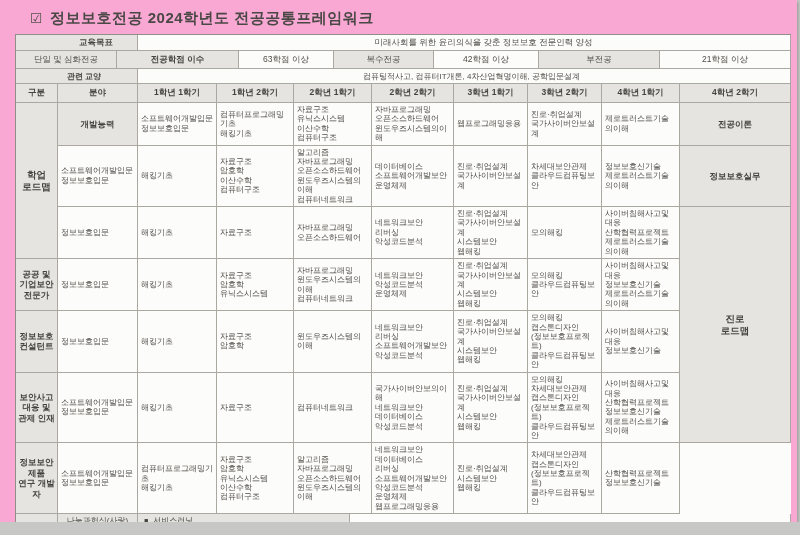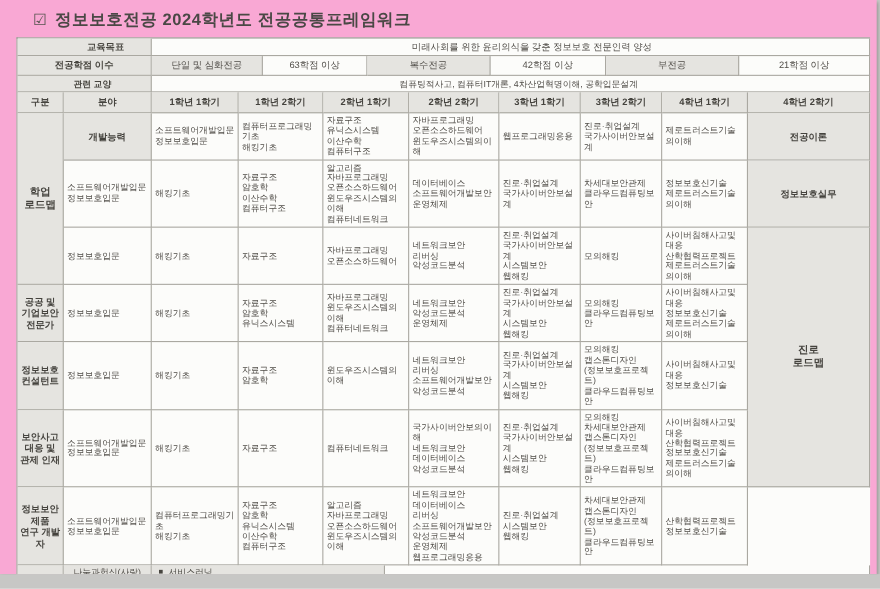--- a/index.html
+++ b/index.html
@@ -75,24 +75,24 @@
   </div>
 
   <div class="tbl">
 
     <div class="row meta1">
       <div class="c shade cen mlabel">교육목표</div>
       <div class="c cen flex1">미래사회를 위한 윤리의식을 갖춘 정보보호 전문인력 양성</div>
     </div>
 
     <div class="row meta2">
+      <div class="c shade cen" style="width:101px">단일 및 심화전공</div>
       <div class="c shade cen mlabel">전공학점 이수</div>
-      <div class="c shade cen" style="width:101px">단일 및 심화전공</div>
       <div class="c cen" style="width:95px">63학점 이상</div>
-      <div class="c shade cen" style="width:112px">복수전공</div>
+      <div class="c shade cen" style="width:100px">복수전공</div>
       <div class="c cen" style="width:105px">42학점 이상</div>
       <div class="c shade cen" style="width:121px">부전공</div>
       <div class="c cen flex1">21학점 이상</div>
     </div>
 
     <div class="row meta3">
       <div class="c shade cen mlabel">관련 교양</div>
       <div class="c cen flex1">컴퓨팅적사고, 컴퓨터IT개론, 4차산업혁명이해, 공학입문설계</div>
     </div>
 

